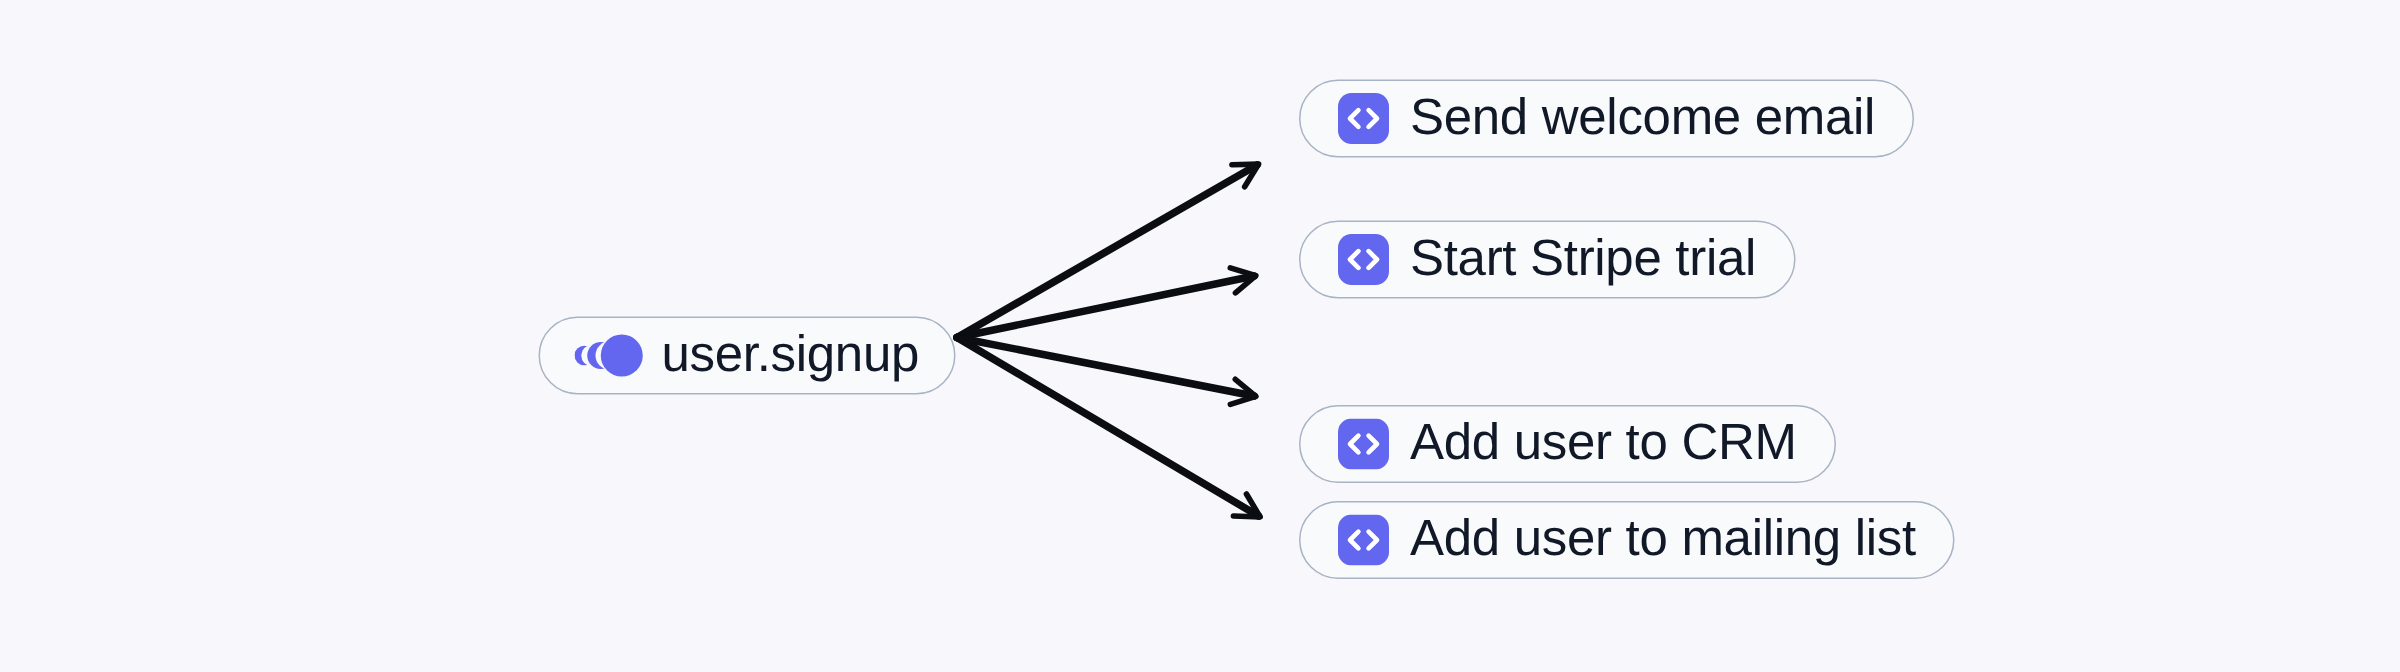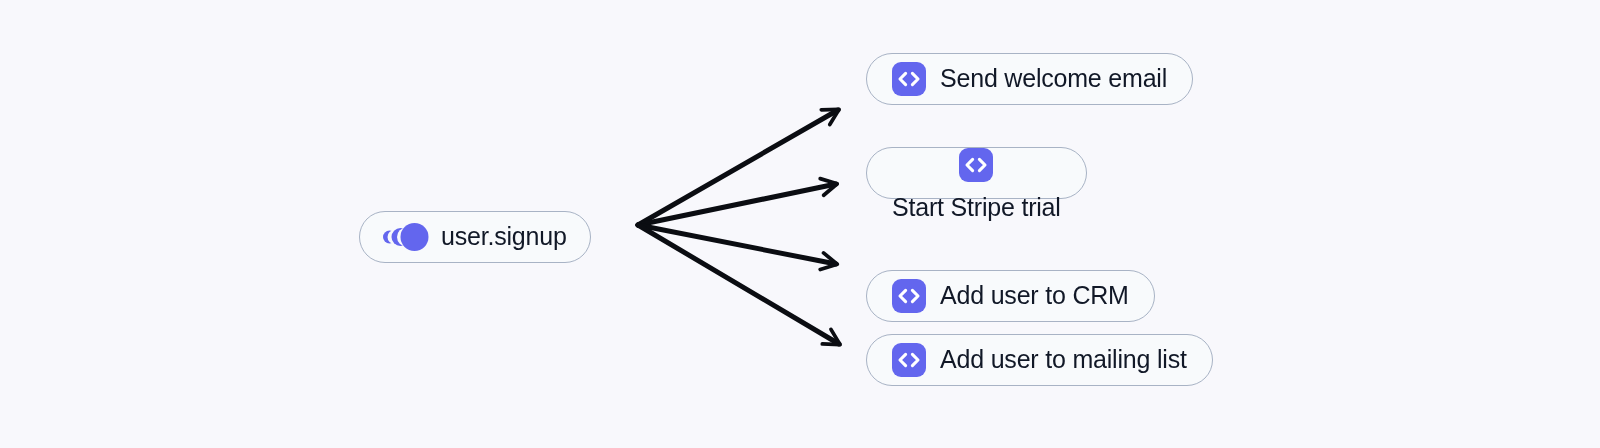--- a/index.html
+++ b/index.html
@@ -30,21 +30,21 @@
     position:absolute;
     box-sizing:border-box;
     display:flex;align-items:center;
     height:52px;
     padding:0 25px;
     gap:14px;
     border:1.5px solid var(--node-border);
     border-radius:28px;
     background:var(--node-fill);
     color:var(--text);
-    font-size:25px;
+    font-size:34px;
     font-weight:500;
     letter-spacing:-0.2px;
     white-space:nowrap;
   }
   .node .label{line-height:1;transform:translateY(-1px);}
   .trigger{gap:12px;padding:0 23px;}
   .icon-wrap{display:flex;align-items:center;justify-content:center;flex:0 0 auto;}
 </style>
 </head>
 <body>
@@ -81,21 +81,21 @@
   <div class="node fn" style="left:866px;top:53px;">
     <span class="icon-wrap">
       <svg width="34" height="34" viewBox="0 0 34 34">
         <rect x="0" y="0" width="34" height="34" rx="9" style="fill:var(--accent)"></rect>
         <path d="M13.6,11.4 L8,17 L13.6,22.6 M20.4,11.4 L26,17 L20.4,22.6" fill="none" stroke="#ffffff" stroke-width="3.1" stroke-linecap="round" stroke-linejoin="round"></path>
       </svg>
     </span>
     <span class="label">Send welcome email</span>
   </div>
 
-  <div class="node fn" style="left:866px;top:147px;flex-direction:column;">
+  <div class="node fn" style="left:866px;top:147px;">
     <span class="icon-wrap">
       <svg width="34" height="34" viewBox="0 0 34 34">
         <rect x="0" y="0" width="34" height="34" rx="9" style="fill:var(--accent)"></rect>
         <path d="M13.6,11.4 L8,17 L13.6,22.6 M20.4,11.4 L26,17 L20.4,22.6" fill="none" stroke="#ffffff" stroke-width="3.1" stroke-linecap="round" stroke-linejoin="round"></path>
       </svg>
     </span>
     <span class="label">Start Stripe trial</span>
   </div>
 
   <div class="node fn" style="left:866px;top:240px;margin-top:30px;">

